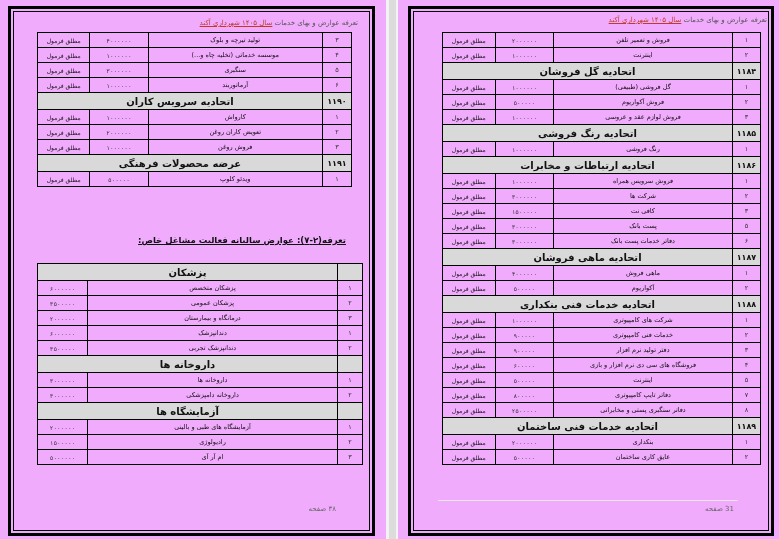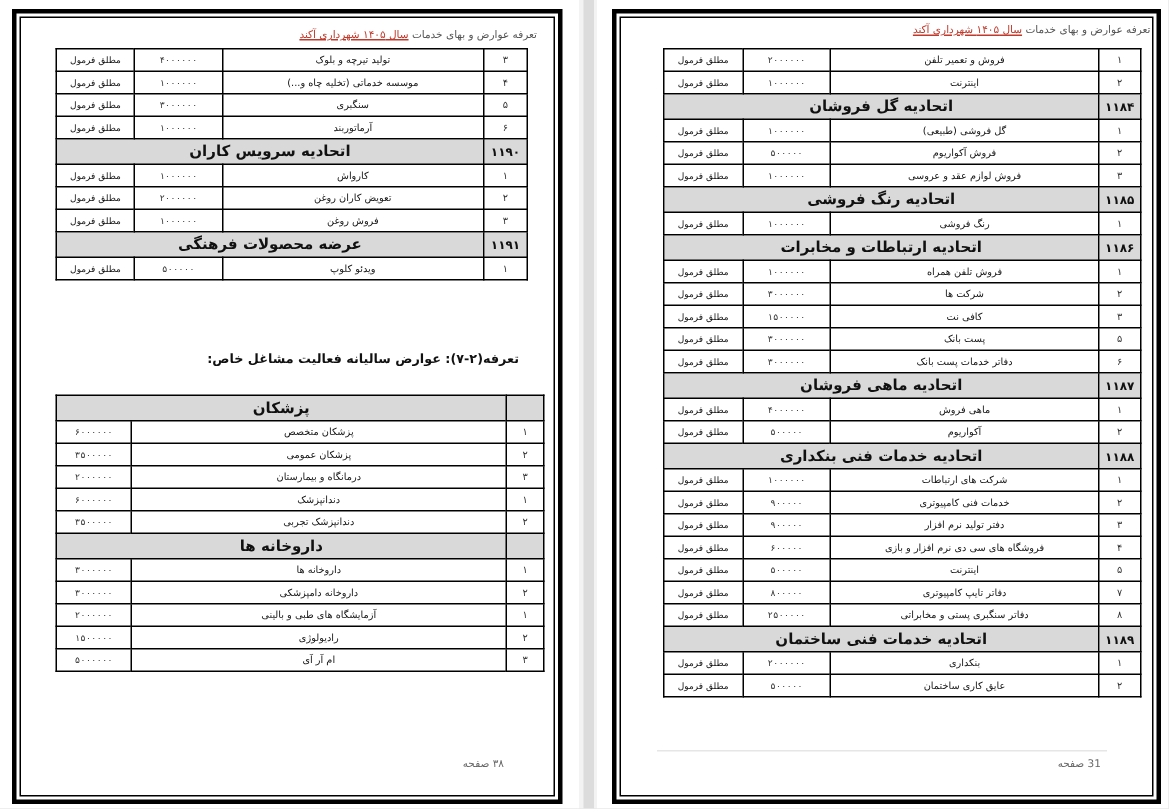--- a/index.html
+++ b/index.html
@@ -2,21 +2,21 @@
 <html><head>
 <meta charset="utf-8">
 <style>
   html, body { margin:0; padding:0; }
   body {
     width:779px; height:539px; overflow:hidden; position:relative;
     background:#e9e9e9;
     font-family:"DejaVu Sans", sans-serif;
   }
   .page {
-    position:absolute; top:0; background:#ffffff;
+    position:absolute; top:0; background:#f0abfc;
     box-sizing:border-box;
   }
   .page-left { left:0; width:386px; height:539px; }
   .page-right { left:398px; width:381px; height:539px; }
   .frame-outer {
     position:absolute; border:3px solid #000; box-sizing:border-box;
   }
   .frame-inner {
     position:absolute; border:1px solid #000; box-sizing:border-box;
   }
@@ -43,21 +43,21 @@
   table.t td.num { color:#333; }
   table.t td.price { color:#333; font-family:"DejaVu Sans Mono", monospace; font-size:6px; }
   table.t td.cond { font-size:6px; }
   .footer-line {
     position:absolute; height:1px; background:#e6e6e6;
   }
   .page-num {
     position:absolute; font-size:7px; color:#666; direction:rtl; white-space:nowrap;text-align:center;
   }
   .subhead {
-    position:absolute; font-size:8.5px; font-weight:bold; color:#111; direction:rtl; white-space:nowrap;
+    position:absolute; font-size:8.5px; font-weight:bold; color:#111; direction:rtl; white-space:nowrap;text-decoration:underline;
   }
 </style>
 </head>
 <body>
 
 <div class="scroll-gutter"></div>
 <div class="scroll-thumb"></div>
 
 <div class="page page-left">
   <div class="frame-outer" style="left:8px;top:6px;width:367px;height:530px;"></div>
@@ -179,20 +179,24 @@
         <tr>
           <td class="num">۱</td>
           <td>داروخانه ها</td>
           <td class="price">۳۰۰۰۰۰۰</td>
         </tr>
         <tr>
           <td class="num">۲</td>
           <td>داروخانه دامپزشکی</td>
           <td class="price">۳۰۰۰۰۰۰</td>
         </tr>
+        <tr class="sec">
+          <td class="code"></td>
+          <td colspan="2">آزمایشگاه ها</td>
+        </tr>
         <tr>
           <td class="num">۱</td>
           <td>آزمایشگاه های طبی و بالینی</td>
           <td class="price">۲۰۰۰۰۰۰</td>
         </tr>
         <tr>
           <td class="num">۲</td>
           <td>رادیولوژی</td>
           <td class="price">۱۵۰۰۰۰۰</td>
         </tr>
@@ -266,21 +270,21 @@
           <td>رنگ فروشی</td>
           <td class="price">۱۰۰۰۰۰۰</td>
           <td class="cond">مطلق فرمول</td>
         </tr>
         <tr class="sec">
           <td class="code">۱۱۸۶</td>
           <td colspan="3">اتحادیه ارتباطات و مخابرات</td>
         </tr>
         <tr>
           <td class="num">۱</td>
-          <td>فروش تلفن همراه</td>
+          <td>فروش سرویس همراه</td>
           <td class="price">۱۰۰۰۰۰۰</td>
           <td class="cond">مطلق فرمول</td>
         </tr>
         <tr>
           <td class="num">۲</td>
           <td>شرکت ها</td>
           <td class="price">۳۰۰۰۰۰۰</td>
           <td class="cond">مطلق فرمول</td>
         </tr>
         <tr>
@@ -316,21 +320,21 @@
           <td>آکواریوم</td>
           <td class="price">۵۰۰۰۰۰</td>
           <td class="cond">مطلق فرمول</td>
         </tr>
         <tr class="sec">
           <td class="code">۱۱۸۸</td>
           <td colspan="3">اتحادیه خدمات فنی بنکداری</td>
         </tr>
         <tr>
           <td class="num">۱</td>
-          <td>شرکت های ارتباطات</td>
+          <td>شرکت های کامپیوتری</td>
           <td class="price">۱۰۰۰۰۰۰</td>
           <td class="cond">مطلق فرمول</td>
         </tr>
         <tr>
           <td class="num">۲</td>
           <td>خدمات فنی کامپیوتری</td>
           <td class="price">۹۰۰۰۰۰</td>
           <td class="cond">مطلق فرمول</td>
         </tr>
         <tr>

